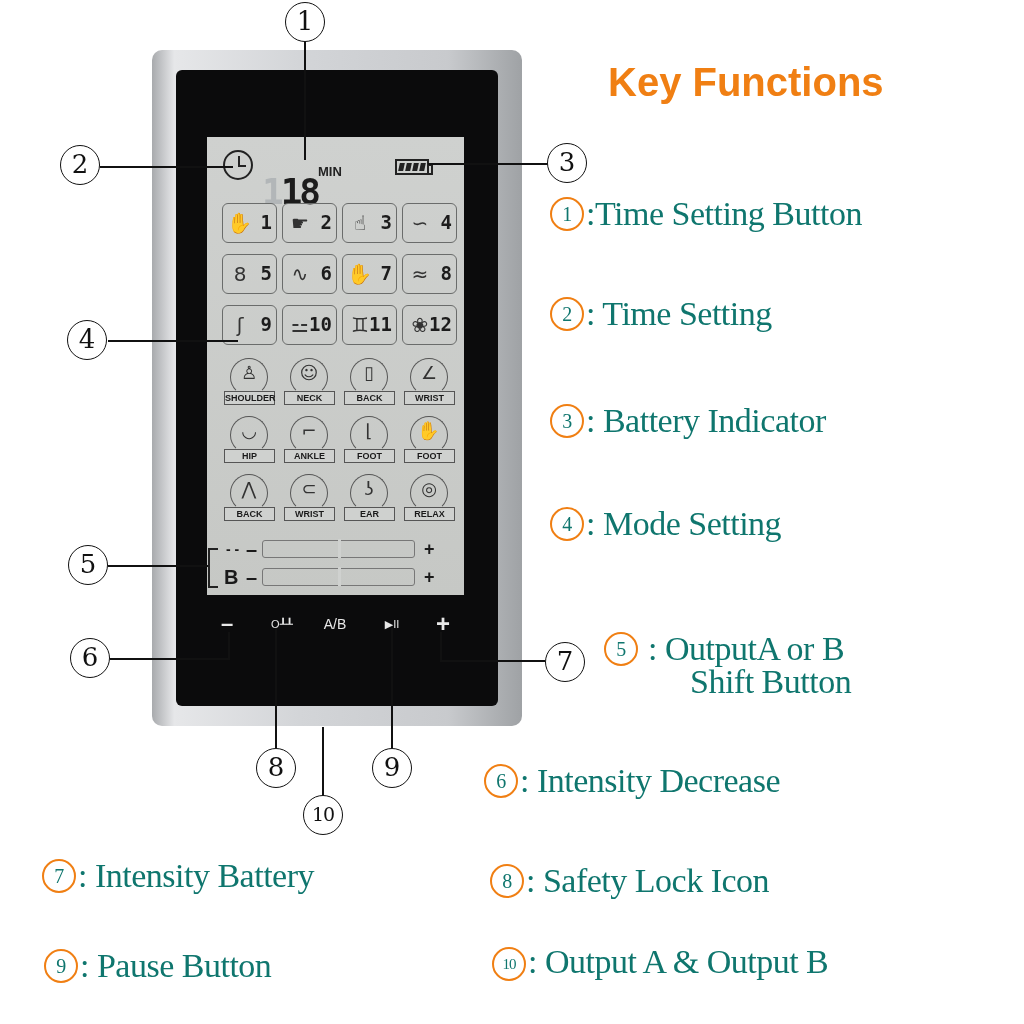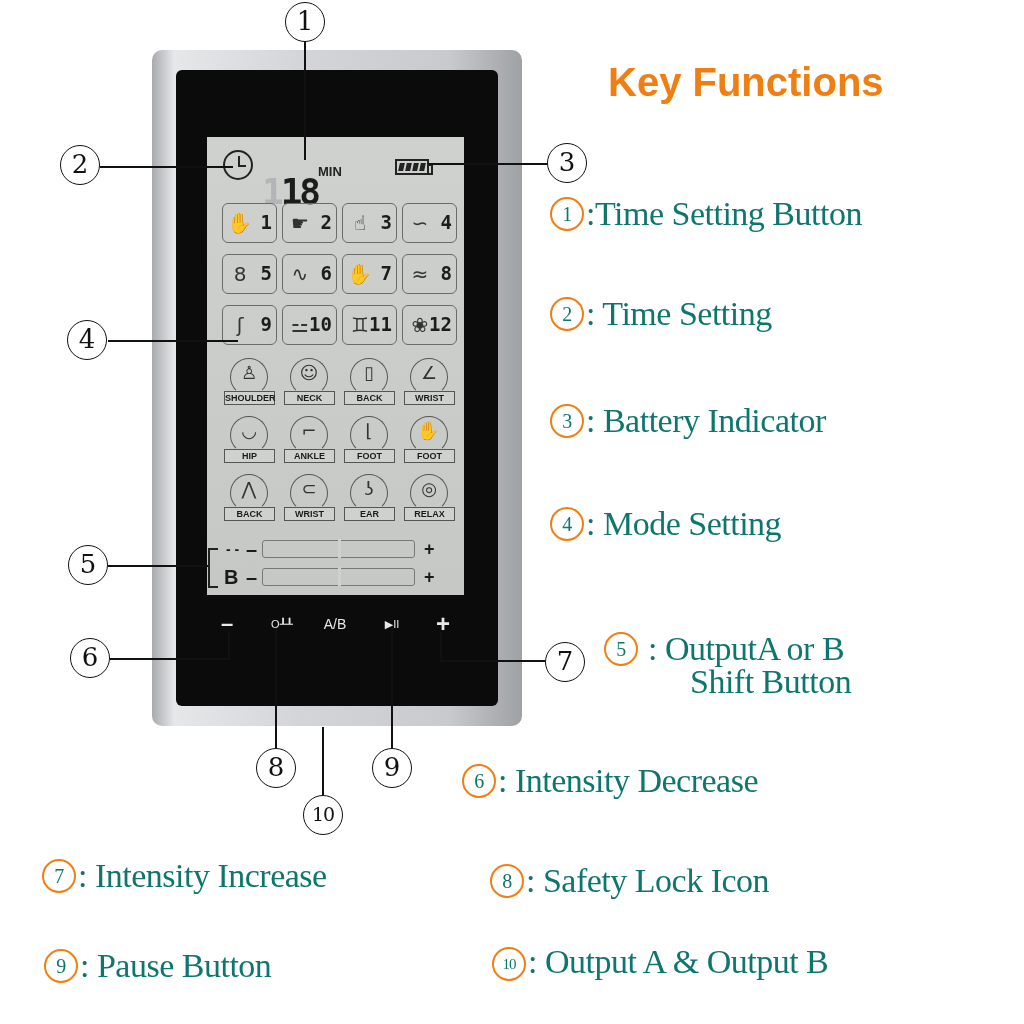--- a/index.html
+++ b/index.html
@@ -230,17 +230,17 @@
 <div class="abs callout small" style="left:303px;top:795px">10</div>
 
 <div class="abs title">Key Functions</div>
 
 <div class="abs key" style="left:550px;top:195px"><span class="circ">1</span><span>:Time Setting Button</span></div>
 <div class="abs key" style="left:550px;top:295px"><span class="circ">2</span><span>: Time Setting</span></div>
 <div class="abs key" style="left:550px;top:402px"><span class="circ">3</span><span>: Battery Indicator</span></div>
 <div class="abs key" style="left:550px;top:505px"><span class="circ">4</span><span>: Mode Setting</span></div>
 <div class="abs key" style="left:604px;top:630px"><span class="circ">5</span><span> : OutputA or B</span></div>
 <div class="abs key" style="left:690px;top:663px">Shift Button</div>
-<div class="abs key" style="left:462px;top:762px"><span class="circ">6</span><span>: Intensity Decrease</span></div>
-<div class="abs key" style="left:42px;top:857px"><span class="circ">7</span><span>: Intensity Increase</span></div>
+<div class="abs key" style="left:484px;top:762px"><span class="circ">6</span><span>: Intensity Decrease</span></div>
+<div class="abs key" style="left:42px;top:857px"><span class="circ">7</span><span>: Intensity Battery</span></div>
 <div class="abs key" style="left:490px;top:862px"><span class="circ">8</span><span>: Safety Lock Icon</span></div>
 <div class="abs key" style="left:44px;top:947px"><span class="circ">9</span><span>: Pause Button</span></div>
 <div class="abs key" style="left:492px;top:943px"><span class="circ two">10</span><span>: Output A &amp; Output B</span></div>
 
 </body></html>

